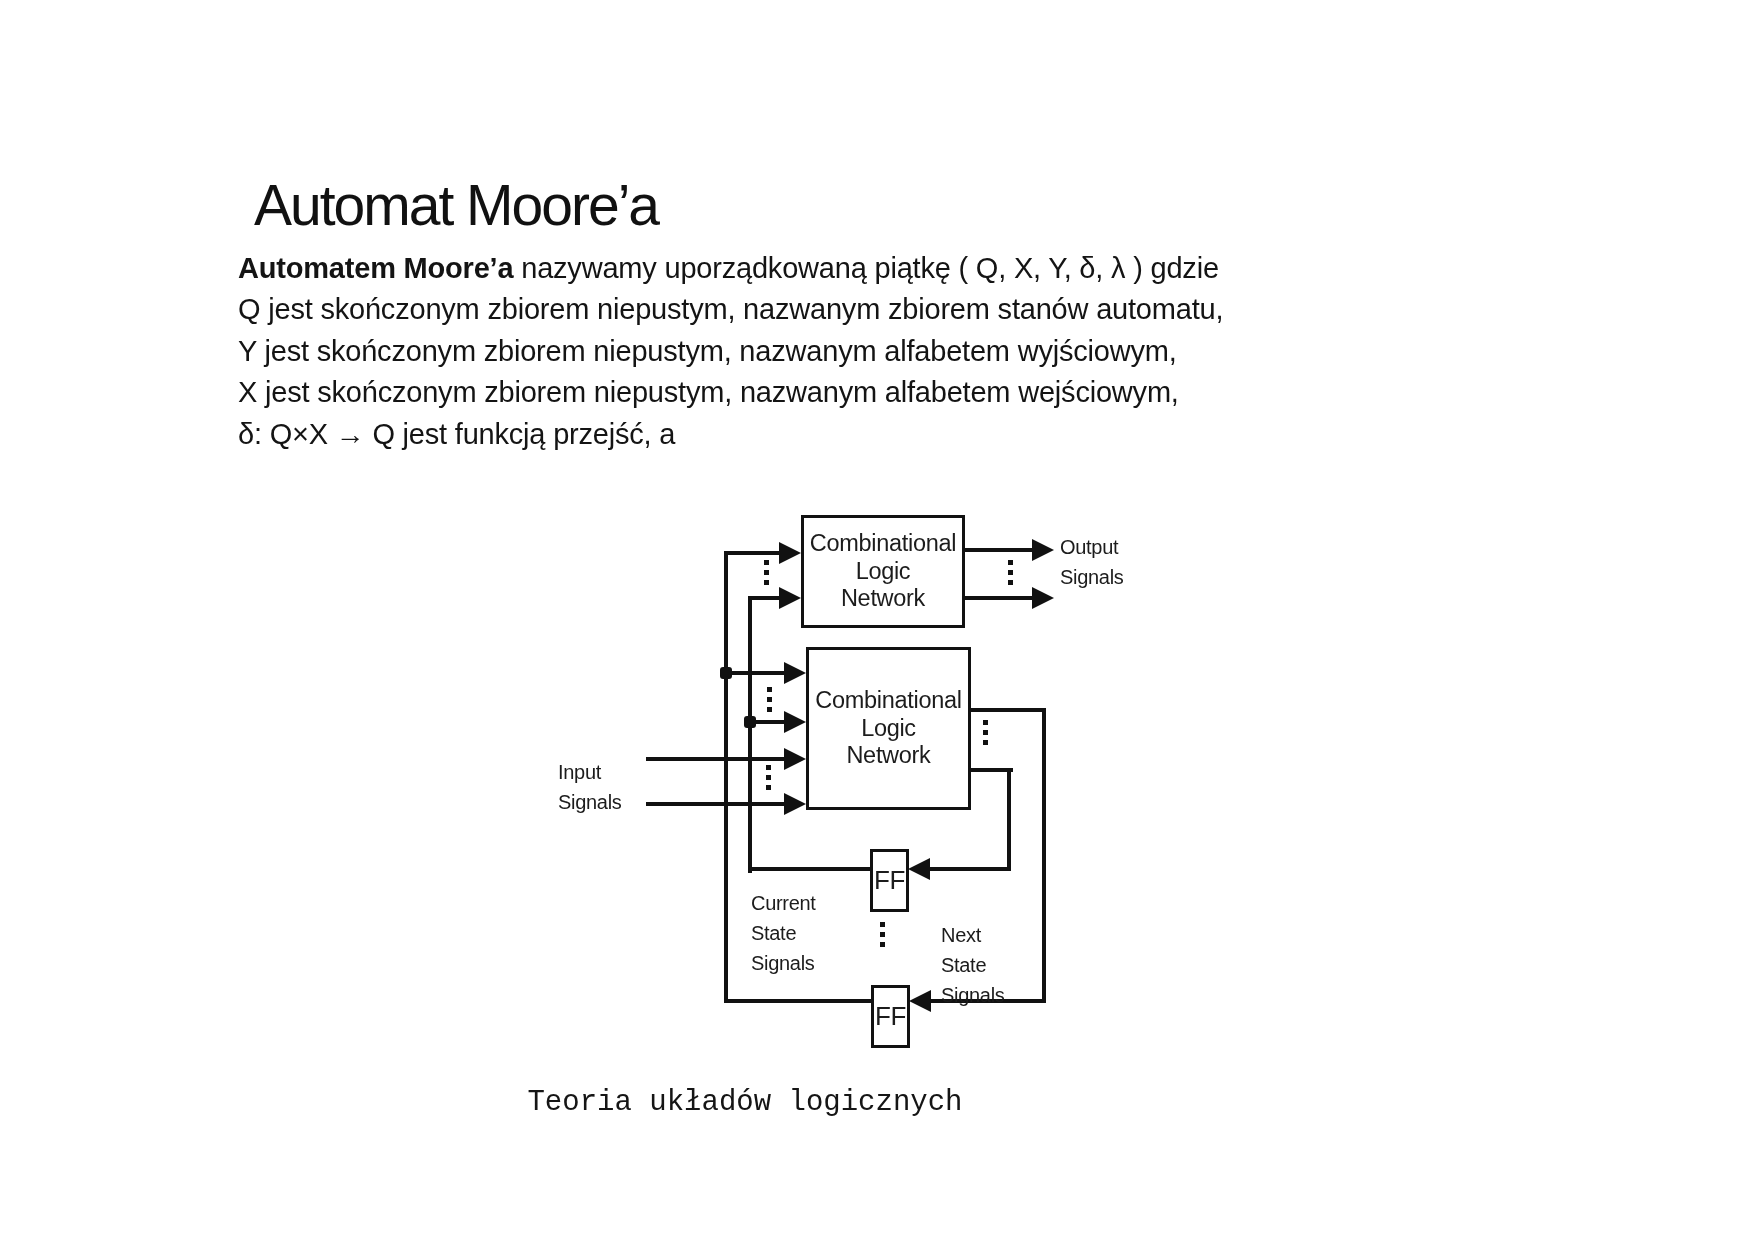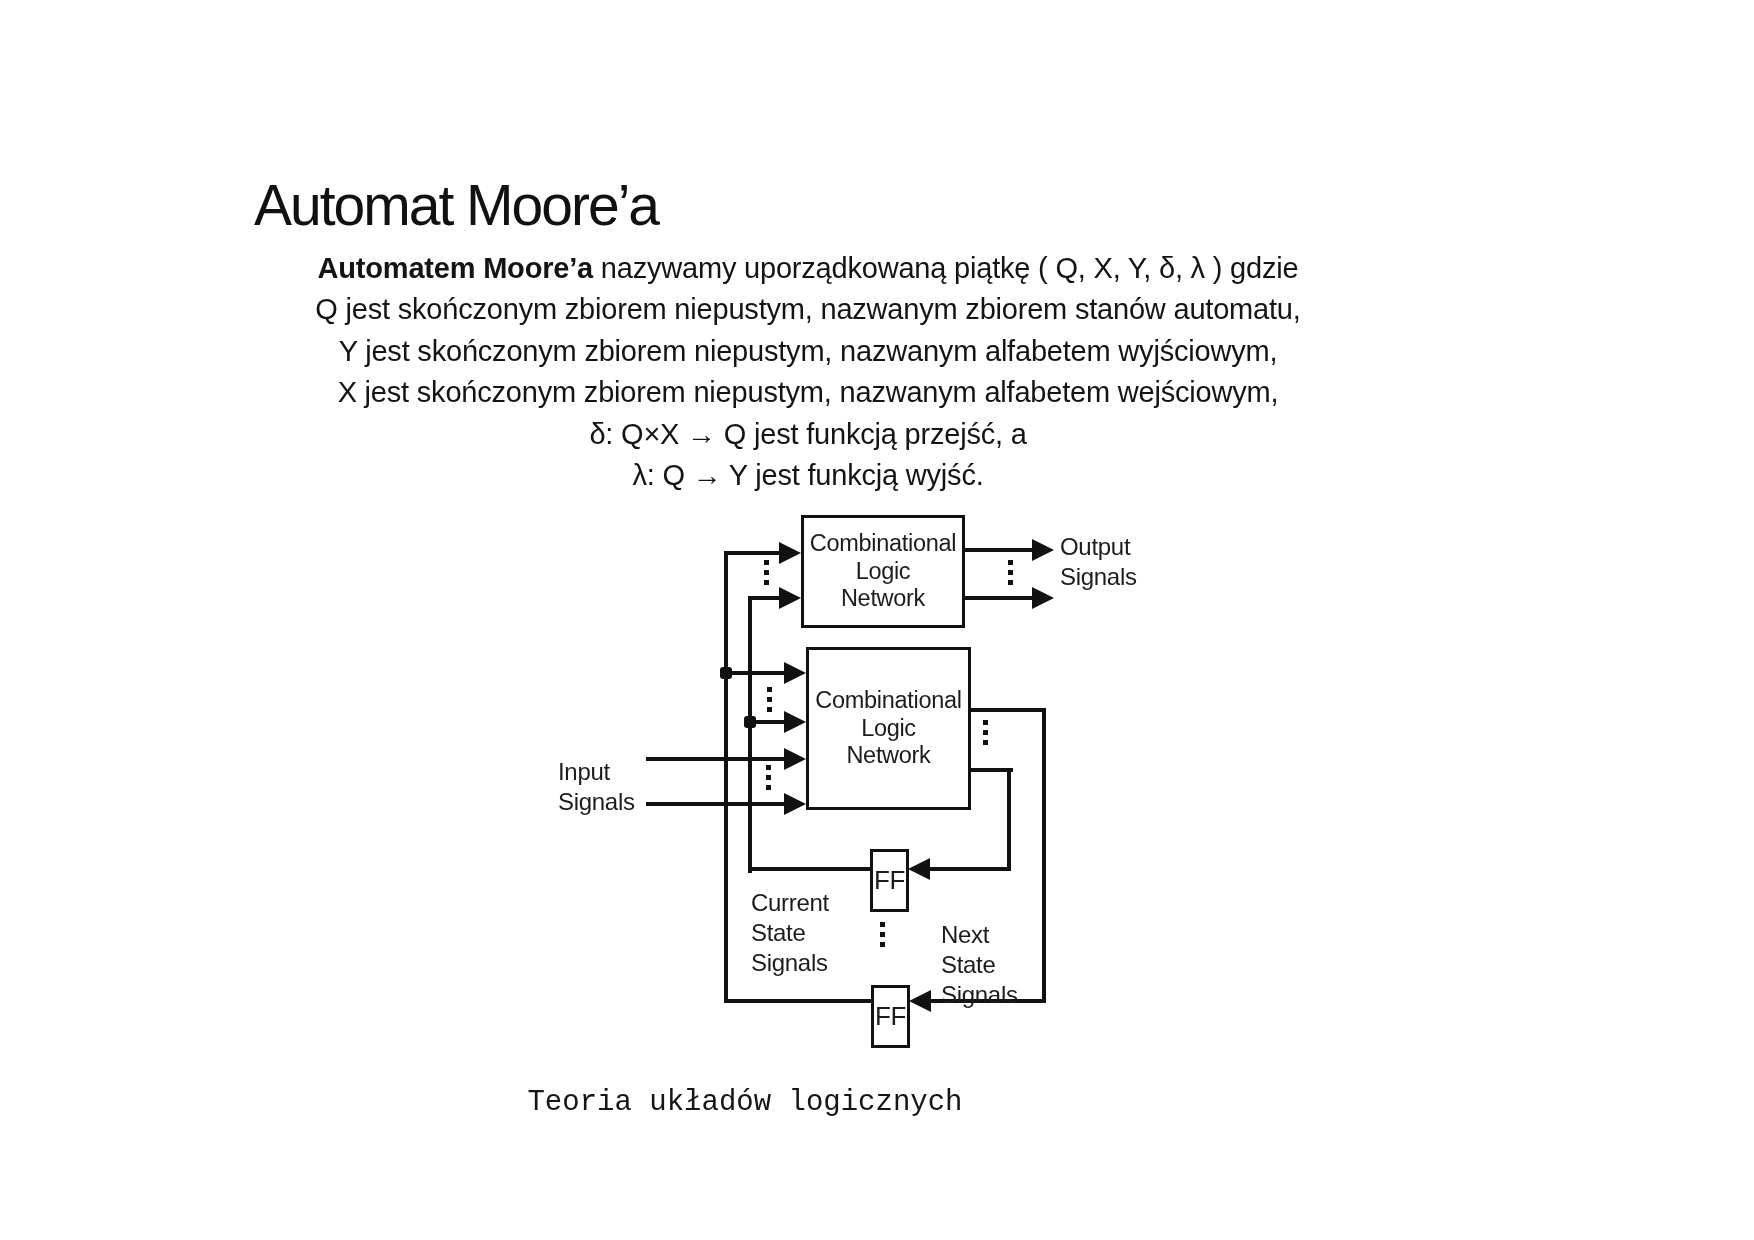--- a/index.html
+++ b/index.html
@@ -9,21 +9,21 @@
   }
   
   .title{
     position:absolute;left:250px;top:170px;margin:4px;
     font-size:57px;font-weight:400;letter-spacing:-2px;line-height:1.1;color:#111;
   }
   .para{
     position:absolute;left:238px;top:248px;width:1140px;
     font-size:29px;line-height:41.4px;letter-spacing:-0.2px;color:#141414;
   }
-  .pline{white-space:nowrap;text-align:center;}
+  .pline{white-space:nowrap;}
   .b{font-weight:bold;}
   .caption{
     position:absolute;left:0;top:1086px;width:1490px;text-align:center;
     font-family:Liberation Mono, monospace;font-size:29px;color:#151515;
   }
   
   .diagram{position:absolute;left:0;top:0;width:1754px;height:1240px;margin-left:44px;}
   .wire{position:absolute;background:#111;}
   .box{
     position:absolute;border:3px solid #111;background:#fff;box-sizing:border-box;
@@ -36,38 +36,37 @@
   .arr-r{position:absolute;width:0;height:0;
     border-top:11px solid transparent;border-bottom:11px solid transparent;
     border-left:22px solid #111;}
   .arr-l{position:absolute;width:0;height:0;
     border-top:11px solid transparent;border-bottom:11px solid transparent;
     border-right:22px solid #111;}
   .jdot{position:absolute;width:12px;height:12px;background:#111;border-radius:3px;}
   .dots{position:absolute;display:flex;flex-direction:column;gap:5px;}
   .dots span{width:5px;height:5px;background:#111;display:block;}
   .slabel{
-    position:absolute;font-size:24px;line-height:30px;color:#1c1c1c;
+    position:absolute;font-size:20px;line-height:30px;color:#1c1c1c;
     white-space:pre-line;letter-spacing:-0.3px;
   }
 </style>
 </head>
 <body>
 
 <div class="page">
 
   <h1 class="title">Automat Moore’a</h1>
 
   <div class="para">
     <div class="pline"><span class="b">Automatem Moore’a</span><span> nazywamy uporządkowaną piątkę ( Q, X, Y, δ, λ ) gdzie</span></div>
     <div class="pline">Q jest skończonym zbiorem niepustym, nazwanym zbiorem stanów automatu,</div>
     <div class="pline">Y jest skończonym zbiorem niepustym, nazwanym alfabetem wyjściowym,</div>
     <div class="pline">X jest skończonym zbiorem niepustym, nazwanym alfabetem wejściowym,</div>
     <div class="pline">δ: Q×X → Q jest funkcją przejść, a</div>
-    <div class="pline">λ: Q → Y jest funkcją wyjść.</div>
   </div>
 
   <div class="diagram">
 
     <div class="wire" style="left:680px;top:551px;width:4px;height:452px;"></div>
     <div class="wire" style="left:704px;top:596px;width:4px;height:277px;"></div>
 
     <div class="wire" style="left:680px;top:551px;width:56px;height:4px;"></div>
     <div class="arr-r" style="left:735px;top:542px;"></div>
     <div class="wire" style="left:704px;top:596px;width:32px;height:4px;"></div>

